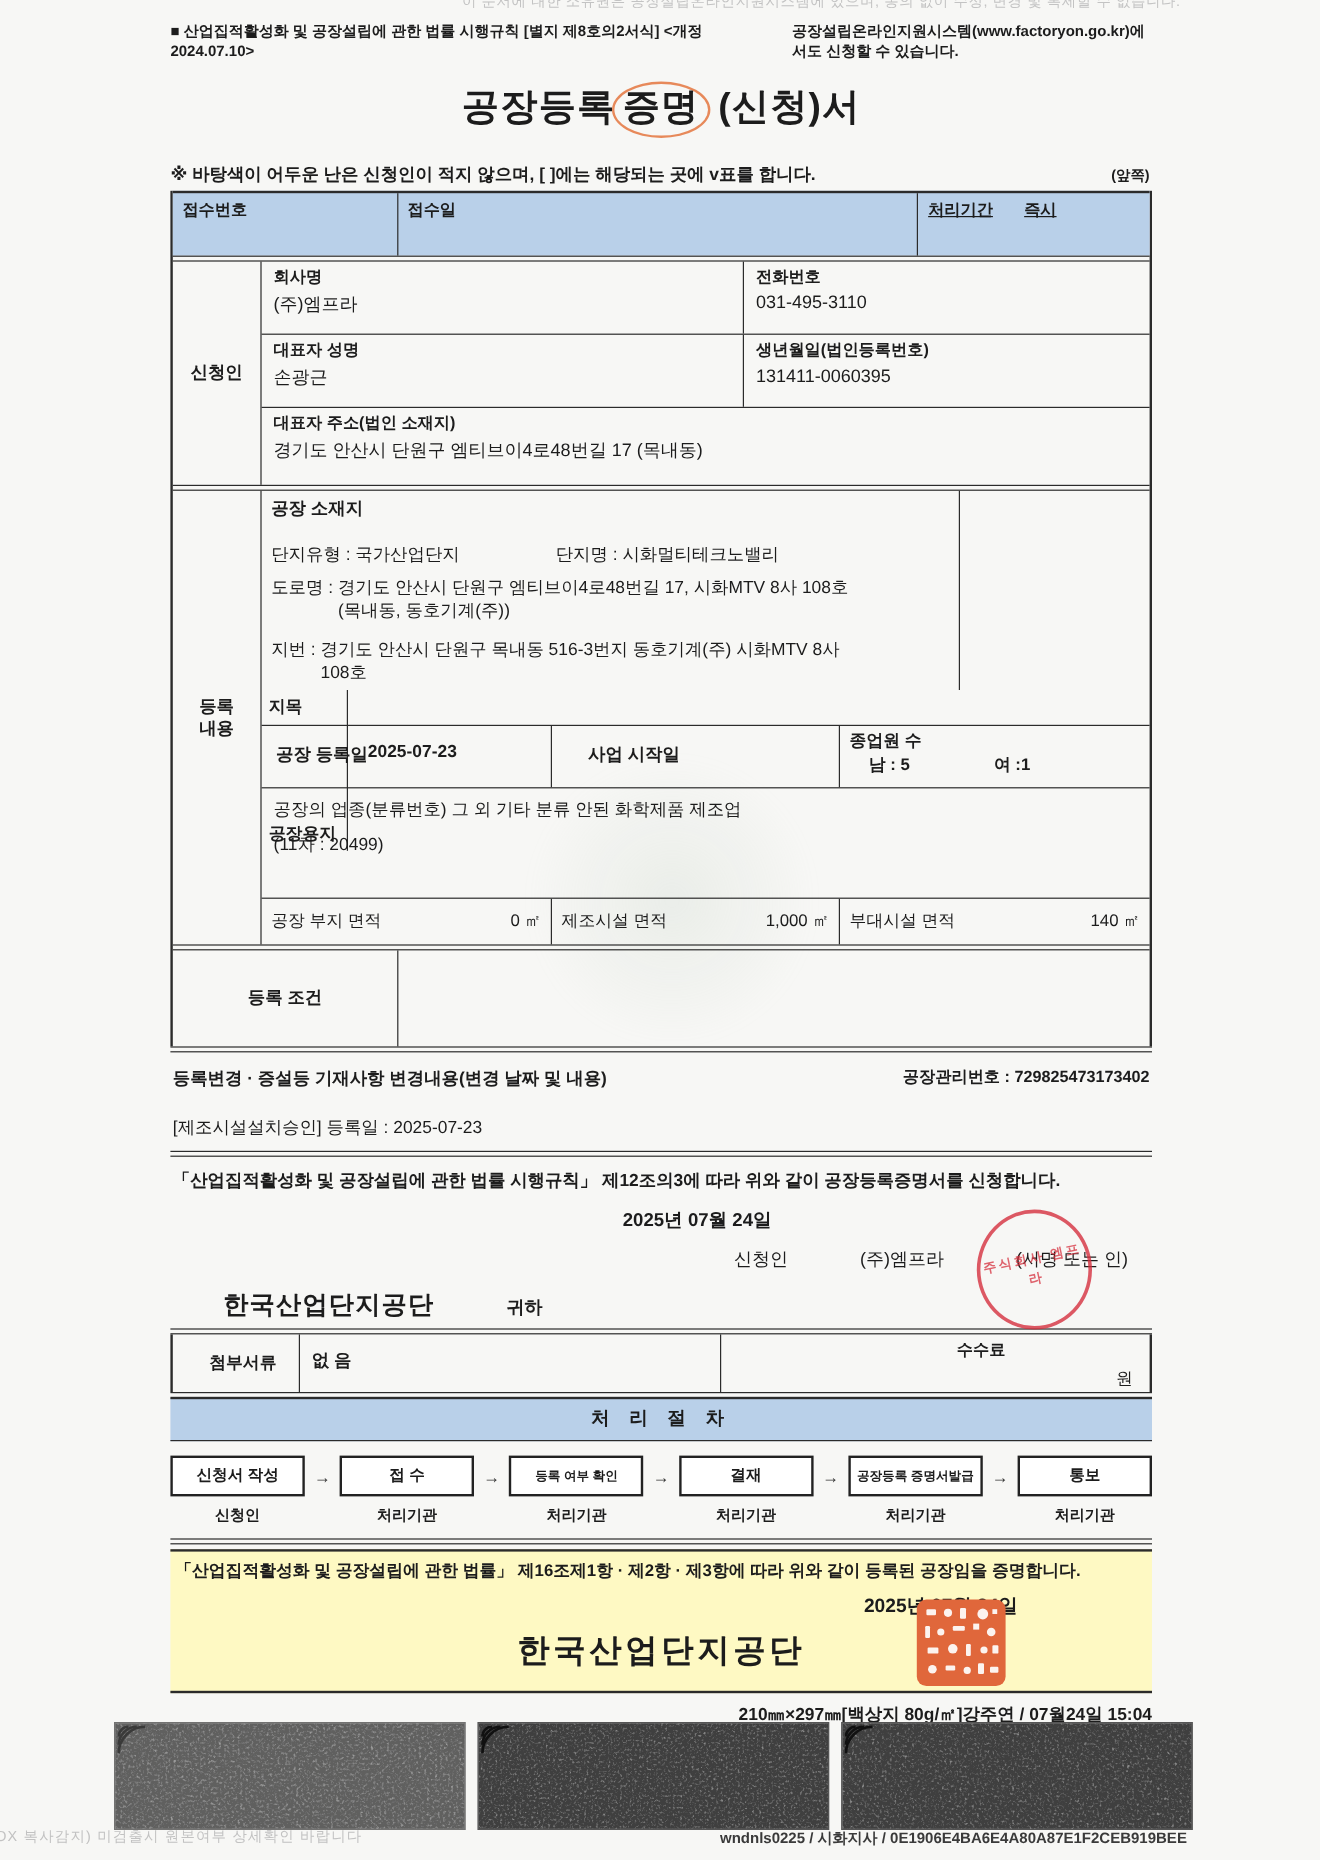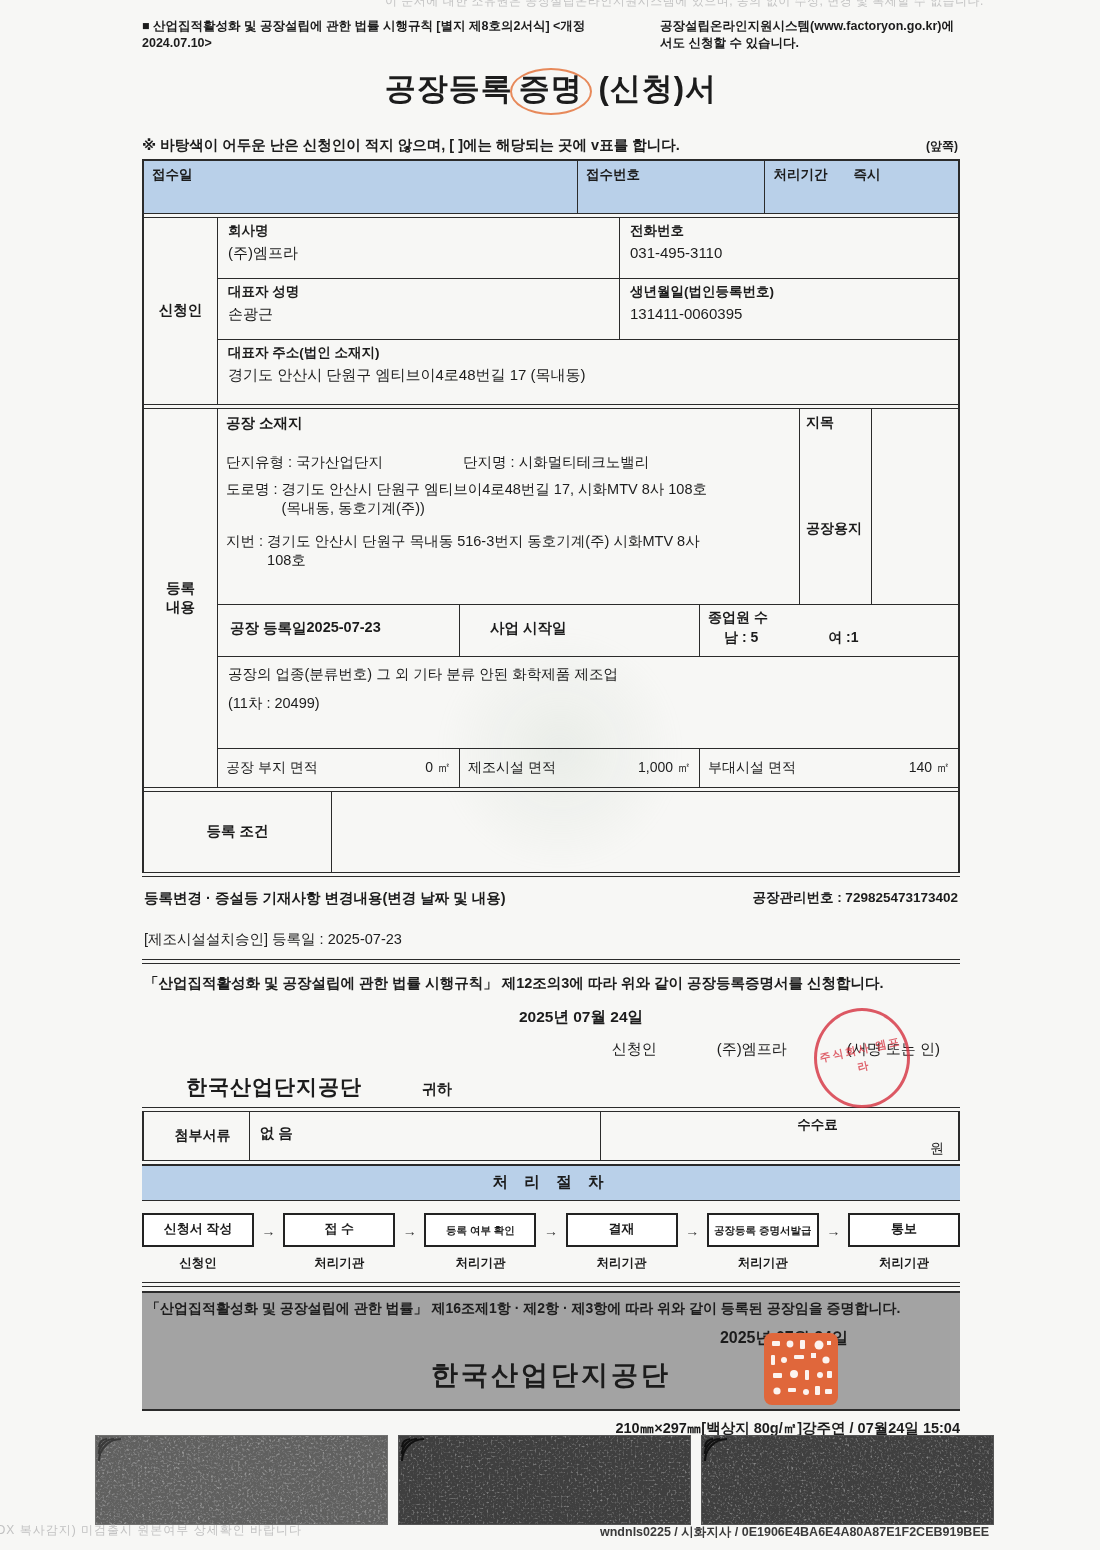--- a/index.html
+++ b/index.html
@@ -26,42 +26,42 @@
   }
   .noterow { display:flex; justify-content:space-between; align-items:flex-end; margin-top:26px; }
   .noterow .note { font-size:14.5px; font-weight:bold; }
   .noterow .side { font-size:12px; font-weight:bold; padding-right:2px; }
 
   
   .tbl { border-left:2px solid #2b2b2b; border-right:2px solid #2b2b2b; }
   .dbl { height:5px; border-top:1.6px solid #2b2b2b; border-bottom:1.6px solid #2b2b2b; }
   .row { display:flex; }
   .cell { border-right:1.5px solid #2b2b2b; }
-  .cell:last-child { border-right:none; }
+  .cell:last-child { border-right:none;text-decoration:underline; }
   .lab { font-size:13.5px; font-weight:bold; }
   .val { font-size:15px; }
 
   .receipt { background:#b9d0e9; height:54px; border-top:2px solid #2b2b2b; }
   .receipt .cell { padding:5px 8px; font-size:13.5px; font-weight:bold; }
   .receipt .c1 { width:188px; } .receipt .c2 { width:435px; }
   .receipt .c3 { width:193px; display:flex; gap:26px; }
 
   .sectlab { width:76px; display:flex; align-items:center; justify-content:center;
     font-size:14.5px; font-weight:bold; border-right:1.5px solid #2b2b2b; text-align:center; }
 
   .app-rows { flex:1; }
   .app-row { display:flex; border-bottom:1.5px solid #2b2b2b; height:61px; }
   .app-row:last-child { border-bottom:none; height:64px; }
   .app-cell { padding:4px 10px; }
   .app-c1 { width:402px; border-right:1.5px solid #2b2b2b; }
   .app-c2 { width:338px; }
   .app-cell .lab { display:block; }
   .app-cell .val { display:block; margin-top:4px; }
 
-  .reg-loc { display:flex; height:196px; border-bottom:1.5px solid #2b2b2b; }
+  .reg-loc { display:flex; height:196px; border-bottom:1.5px solid #2b2b2b;flex-direction:column; }
   .loc-main { width:582px; border-right:1.5px solid #2b2b2b; padding:5px 8px; font-size:14.5px; }
   .loc-line1 { font-weight:bold; }
   .loc-complex { display:flex; gap:80px; margin-top:20px; font-size:14.5px; }
   .loc-road, .loc-jibun { display:flex; margin-top:8px; font-size:14.5px; }
   .loc-road .k, .loc-jibun .k { white-space:nowrap; margin-right:4px; }
   .loc-jibun { margin-top:14px; }
   .jimok { width:72px; padding:5px 6px; border-right:1.5px solid #2b2b2b; display:flex;
     flex-direction:column; font-size:14px; font-weight:bold; }
   .jimok .v { margin-top:88px; font-weight:bold; }
   .own { width:86px; padding:5px 6px; display:flex; flex-direction:column; font-size:14px; font-weight:bold; }
@@ -120,21 +120,21 @@
     height:36px; display:flex; align-items:center; justify-content:center;
     font-size:15.5px; font-weight:bold; letter-spacing:6px; }
   .flow { display:flex; align-items:flex-start; padding:12px 0 10px 0; }
   .flow .step { width:112px; text-align:center; }
   .flow .box { border:2px solid #222; min-height:34px; display:flex; align-items:center; justify-content:center;
     font-size:13px; font-weight:bold; padding:2px 3px; line-height:1.15; background:#fff; }
   .flow .box.small { font-size:10.5px; }
   .flow .actor { margin-top:8px; font-size:12.5px; font-weight:bold; }
   .flow .arr { flex:1; text-align:center; font-size:14px; padding-top:10px; color:#333; }
 
-  .cert { position:relative; background:#a3a3a3; border-top:2px solid #2b2b2b; border-bottom:2px solid #2b2b2b;
+  .cert { position:relative; background:#fef9c3; border-top:2px solid #2b2b2b; border-bottom:2px solid #2b2b2b;
     height:120px; padding:7px 4px 0 4px; }
   .cert .stmt { font-size:14px; font-weight:bold; }
   .cert .date { margin-top:10px; margin-left:auto; margin-right:108px; width:max-content; font-size:16px; font-weight:bold; }
   .cert .org { text-align:center; margin-top:8px; font-size:27px; font-weight:bold; letter-spacing:3px; }
   .seal-orange { position:absolute; right:122px; top:40px; width:74px; height:72px; border-radius:8px;
     background:#e0673b; z-index:2; }
   .seal-orange svg { display:block; }
 
   .footline { display:flex; justify-content:flex-end; margin-top:8px; font-size:14.5px; }
   .footline .spec { font-weight:bold; }
@@ -174,22 +174,22 @@
     </div>
 
     <div class="noterow">
       <div class="note">※ 바탕색이 어두운 난은 신청인이 적지 않으며, [ ]에는 해당되는 곳에 v표를 합니다.</div>
       <div class="side">(앞쪽)</div>
     </div>
 
     <div class="tbl" style="margin-top:4px;">
 
       <div class="row receipt">
+        <div class="cell c1">접수번호</div>
         <div class="cell c2">접수일</div>
-        <div class="cell c1">접수번호</div>
         <div class="cell c3">
           <span>처리기간</span>
           <span>즉시</span>
         </div>
       </div>
       <div class="dbl"></div>
 
       <div class="row">
         <div class="sectlab">신청인</div>
         <div class="app-rows">

